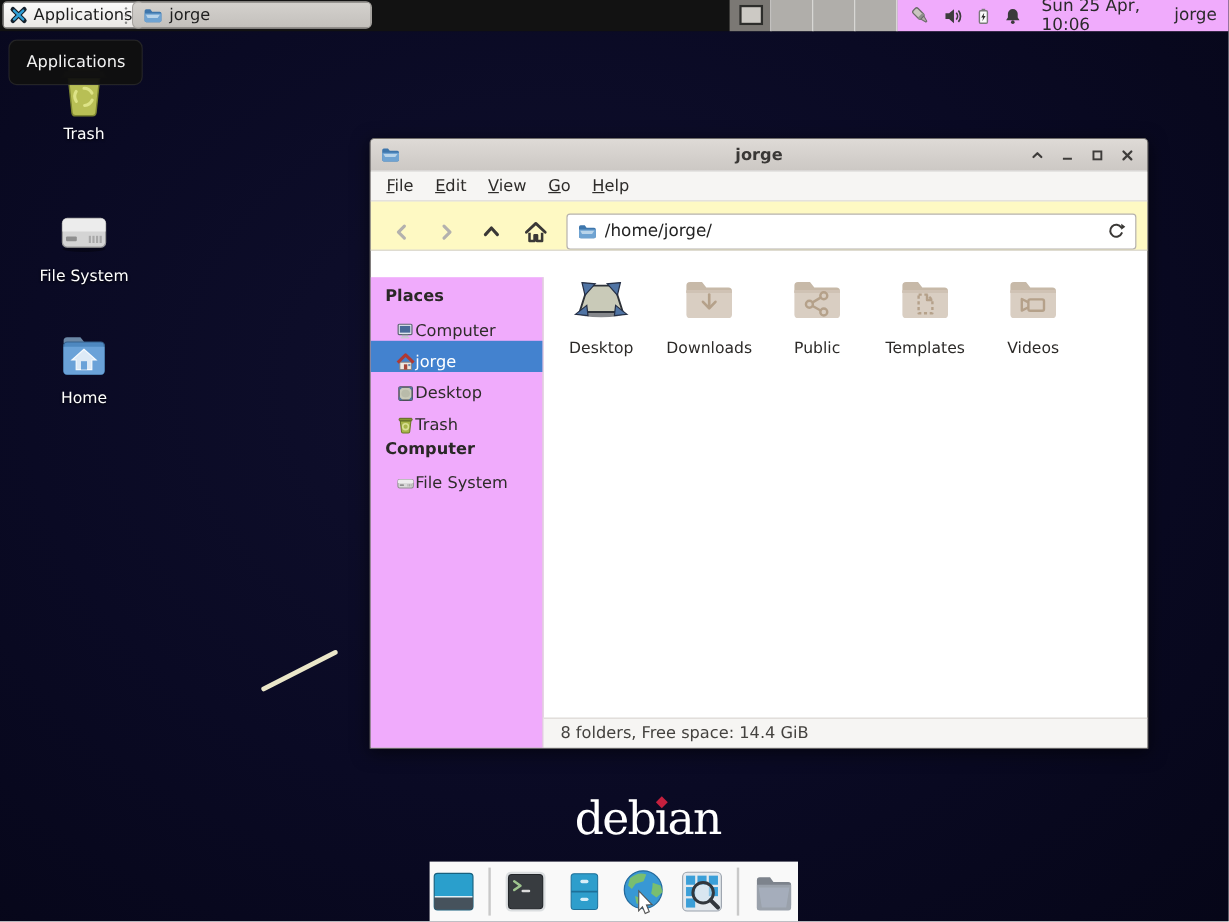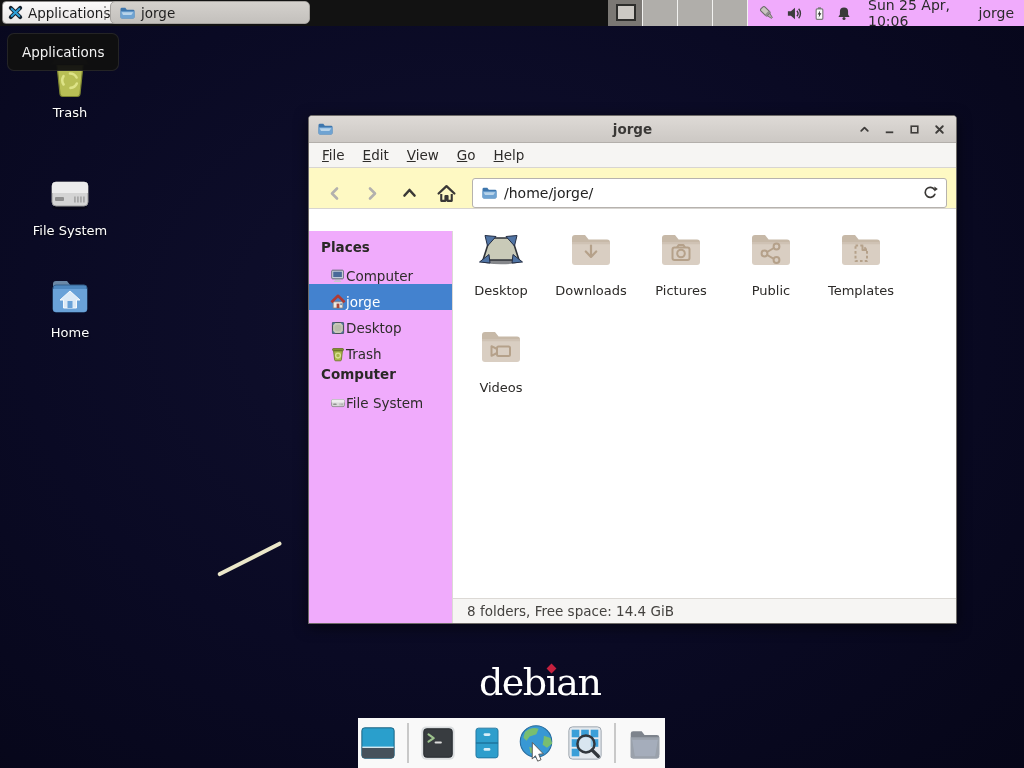--- a/index.html
+++ b/index.html
@@ -391,35 +391,20 @@
                 </svg>
               </span>
               <div class="lbl">Downloads</div>
             </div>
             <div class="file-cell">
               <span class="ic">
                 <svg width="48" height="48" viewBox="0 0 48 48">
                   <path d="M5 12 q0-3 3-3 h10 l3.6 4.6 H40 q3 0 3 3 V18 H5 z" fill="#c7b9a8"></path>
                   <path d="M5 16 h38 v20 q0 3-3 3 H8 q-3 0-3-3 z" fill="#d9cec2"></path>
                   <path d="M5 16 h38 v2.2 H5 z" fill="#cfc2b4"></path>
-                  <g stroke="#b5a18a" stroke-width="2" fill="none" stroke-linejoin="round">
-                    <rect x="15.5" y="21.5" width="17" height="12.5" rx="2"></rect>
-                    <circle cx="24" cy="27.5" r="3.8"></circle>
-                    <path d="M20 21.5 l1.6-2.5 h4.8 L28 21.5"></path>
-                  </g>
-                </svg>
-              </span>
-              <div class="lbl">Pictures</div>
-            </div>
-            <div class="file-cell">
-              <span class="ic">
-                <svg width="48" height="48" viewBox="0 0 48 48">
-                  <path d="M5 12 q0-3 3-3 h10 l3.6 4.6 H40 q3 0 3 3 V18 H5 z" fill="#c7b9a8"></path>
-                  <path d="M5 16 h38 v20 q0 3-3 3 H8 q-3 0-3-3 z" fill="#d9cec2"></path>
-                  <path d="M5 16 h38 v2.2 H5 z" fill="#cfc2b4"></path>
                   <g stroke="#b5a18a" stroke-width="2" fill="none">
                     <circle cx="17.5" cy="27.5" r="2.9"></circle>
                     <circle cx="29.5" cy="20.5" r="2.9"></circle>
                     <circle cx="29.5" cy="34" r="2.9"></circle>
                     <path d="M20.2 26 l6.6-4 M20.2 29 l6.6 3.8"></path>
                   </g>
                 </svg>
               </span>
               <div class="lbl">Public</div>
             </div>

